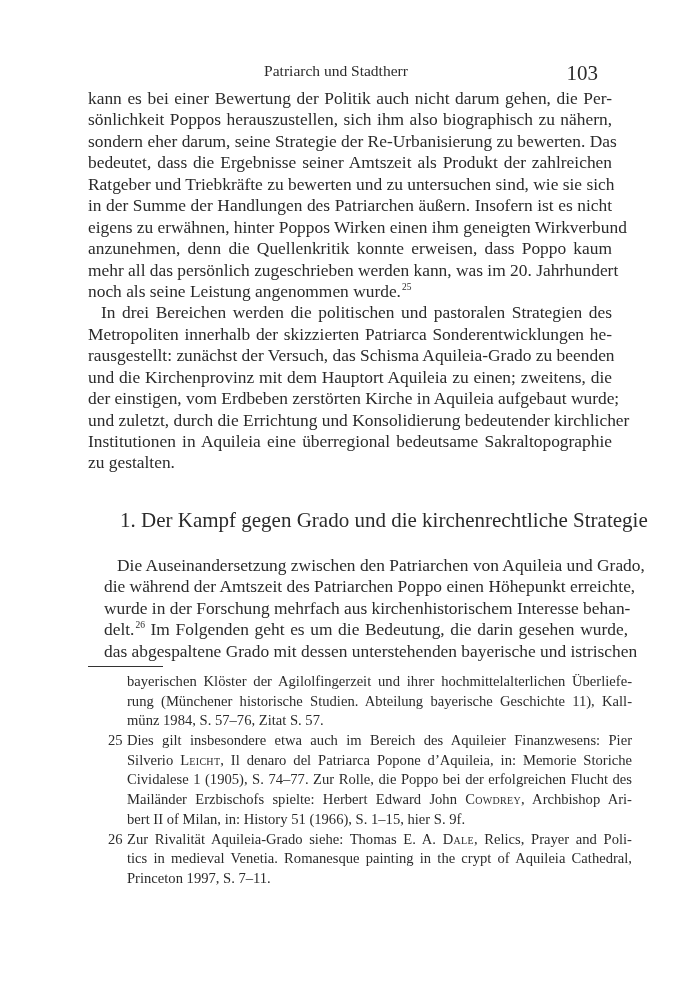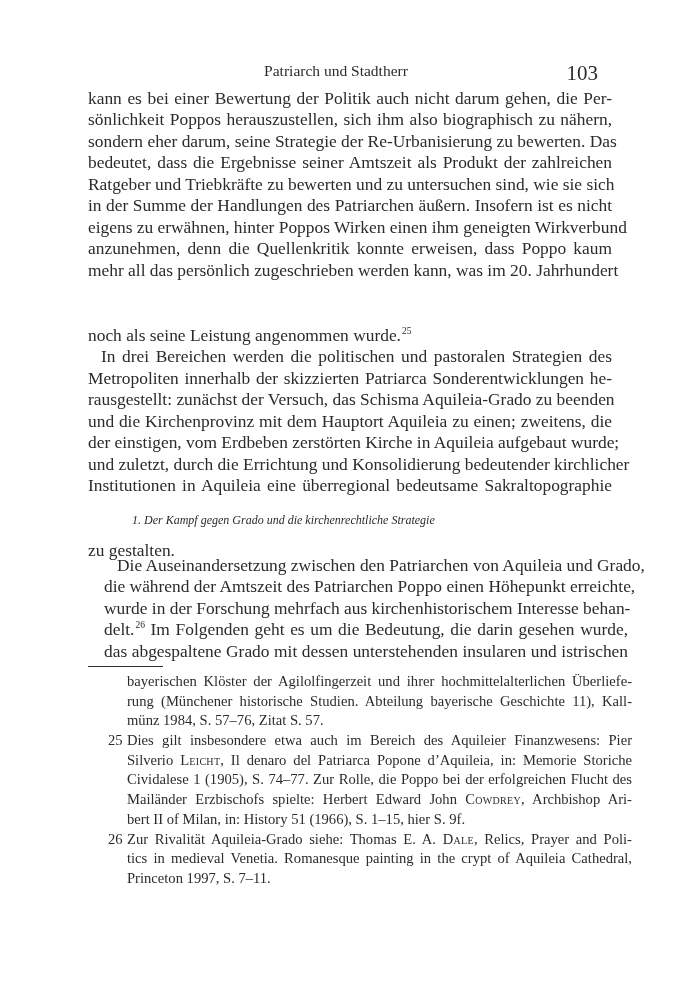--- a/index.html
+++ b/index.html
@@ -8,26 +8,26 @@
   .page { position: absolute; left: 0; top: 0; width: 700px; height: 988px; background: #fff; }
 
   .running-head { position: absolute; top: 60px; left: 74px; width: 524px; height: 22px;
                   font-size: 15.5px; }
   .running-title { position: absolute; left: 0; right: 0; text-align: center; top: 2px; }
   .page-number { position: absolute; right: 0; top: 1px; font-size: 21px; }
 
   .body-text { position: absolute; left: 88px; top: 88px; width: 524px; }
   .line { display: block; height: 21.45px; line-height: 21.45px; font-size: 17.4px;
           white-space: nowrap; text-align: justify; text-align-last: justify; }
-  .line.last { text-align-last: left; margin-top: 44px; }
+  .line.last { text-align-last: left; }
   .line.indent { padding-left: 13px; }
   sup.fn { font-size: 9.5px; vertical-align: 0; position: relative; top: -7px; margin-left: 1px; }
 
-  .heading { position: absolute; left: 88px; width: 524px; top: 509px; font-size: 12px;
-             line-height: 22px; padding-left: 44px; box-sizing: border-box; white-space: nowrap; font-style: italic; }
+  .heading { position: absolute; left: 76px; width: 524px; top: 509px; font-size: 21px;
+             line-height: 22px; padding-left: 44px; box-sizing: border-box; white-space: nowrap; }
 
   .body-text-2 { position: absolute; left: 104px; top: 555px; width: 524px; }
 
   .footnote-rule { position: absolute; left: 88px; top: 666px; width: 75px; height: 0;
                    border-top: 1px solid #333; }
 
   .footnotes { position: absolute; left: 88px; top: 672px; width: 524px; margin-left: 20px; }
   .fn-line { display: block; height: 19.7px; line-height: 19.7px; font-size: 14.6px;
              white-space: nowrap; padding-left: 19px; text-align: justify; text-align-last: justify;
              position: relative; }
@@ -70,21 +70,21 @@
     </div>
   </div>
 
   <div class="heading">1. Der Kampf gegen Grado und die kirchenrechtliche Strategie</div>
 
   <div class="body-text-2">
     <span class="line indent">Die Auseinandersetzung zwischen den Patriarchen von Aquileia und Grado,</span>
     <span class="line">die während der Amtszeit des Patriarchen Poppo einen Höhepunkt erreichte,</span>
     <span class="line">wurde in der Forschung mehrfach aus kirchenhistorischem Interesse behan-</span>
     <span class="line"><span>delt.</span><sup class="fn">26</sup> <span>Im Folgenden geht es um die Bedeutung, die darin gesehen wurde,</span></span>
-    <span class="line">das abgespaltene Grado mit dessen unterstehenden insularen und istrischen</span>
+    <span class="line">das abgespaltene Grado mit dessen unterstehenden bayerische und istrischen</span>
   </div>
 
   <div class="footnote-rule"></div>
 
   <div class="footnotes">
     <div>
       <span class="fn-line">bayerischen Klöster der Agilolfingerzeit und ihrer hochmittelalterlichen Überliefe-</span>
       <span class="fn-line">rung (Münchener historische Studien. Abteilung bayerische Geschichte 11), Kall-</span>
       <span class="fn-line last">münz 1984, S. 57–76, Zitat S. 57.</span>
     </div>

